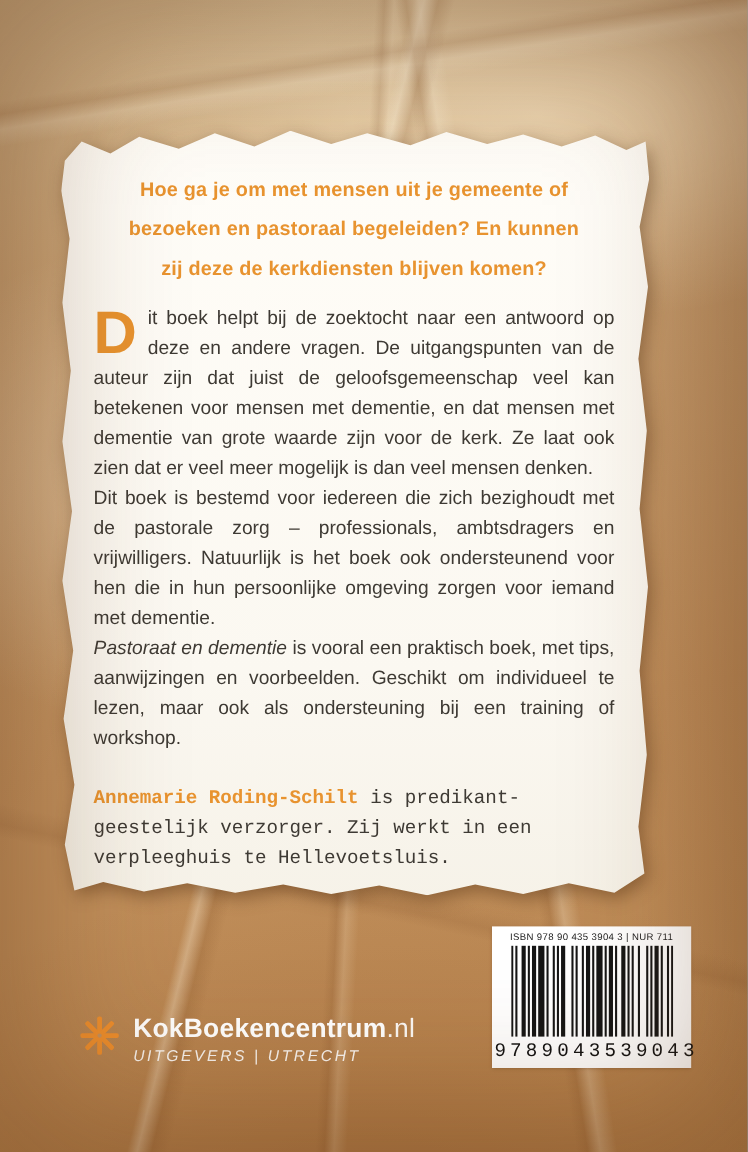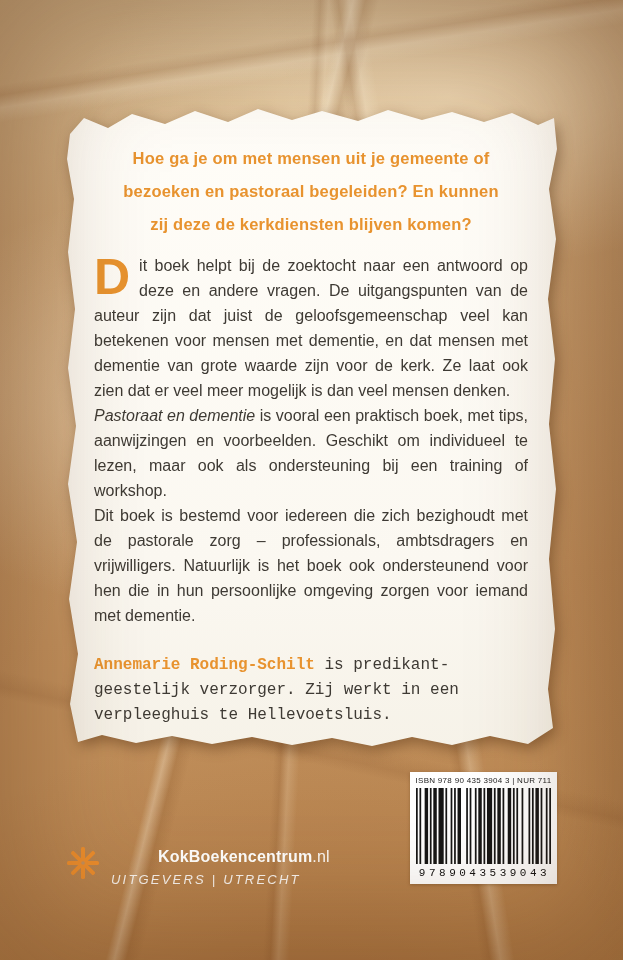--- a/index.html
+++ b/index.html
@@ -19,21 +19,21 @@
     background:
       linear-gradient(104deg, transparent 40%, rgba(255,246,226,.30) 41%, rgba(122,72,30,.18) 42.4%, transparent 44%),
       linear-gradient(81deg, transparent 62%, rgba(120,70,30,.16) 63.2%, rgba(255,244,222,.26) 64.6%, transparent 66.4%),
       linear-gradient(171deg, transparent 8%, rgba(118,66,28,.14) 9%, rgba(255,244,222,.22) 10.2%, transparent 11.6%),
       linear-gradient(93deg, transparent 46.5%, rgba(112,62,26,.14) 47.6%, rgba(255,240,214,.18) 48.8%, transparent 50.4%),
       linear-gradient(12deg, transparent 24%, rgba(112,62,26,.12) 25%, transparent 26.6%);
   }
   .vignette{position:absolute;inset:0;pointer-events:none;box-shadow:inset 0 0 120px 28px rgba(96,55,22,.38);}
 
   
-  .panel-wrap{position:absolute;left:60px;top:104px;filter:drop-shadow(3px 5px 7px rgba(80,45,15,.45));}
+  .panel-wrap{position:absolute;left:44px;top:104px;filter:drop-shadow(3px 5px 7px rgba(80,45,15,.45));}
   .panel{
     width:502px;height:652px;box-sizing:border-box;
     background:linear-gradient(180deg,#fffdf8 0%,#fbf8f1 70%,#f6f2e8 100%);
     padding:38px 34px 0 34px;
     clip-path:polygon(
       10px 30px, 24px 14px, 48px 24px, 72px 10px, 105px 20px, 135px 7px, 168px 18px,
       198px 5px, 232px 16px, 262px 7px, 298px 17px, 328px 6px, 362px 16px, 392px 8px,
       424px 18px, 452px 9px, 478px 21px, 494px 14px,
       497px 45px, 489px 85px, 496px 135px, 488px 195px, 495px 255px, 489px 320px,
       496px 385px, 489px 455px, 495px 525px, 488px 585px, 493px 624px,
@@ -55,56 +55,56 @@
     font-size:50px;line-height:40px;padding:4px 9px 0 0;
   }
   .it{font-style:italic;}
   .author{margin-top:25px !important;text-align:left !important;font-family:Liberation Mono, monospace;}
   .author-name{font-weight:700;color:#e8932f;}
 
   
   .publisher{position:absolute;left:64px;top:844px;display:flex;align-items:flex-start;gap:9px;}
   .pub-icon{width:38px;height:38px;flex:0 0 auto;}
   .pub-text{padding-top:3px;}
-  .pub-name{color:#ffffff;font-weight:700;font-size:16px;line-height:20px;letter-spacing:.2px;margin-left:47px;}
+  .pub-name{color:#ffffff;font-weight:700;font-size:22px;line-height:20px;letter-spacing:.2px;}
   .pub-name .nl{font-weight:400;opacity:.95;}
   .pub-sub{color:rgba(255,255,255,.92);font-size:13px;letter-spacing:2.2px;margin-top:5px;font-style:italic;}
 
   
   .barcode{
-    position:absolute;left:410px;top:772px;width:147px;background:#ffffff;
+    position:absolute;left:410px;top:772px;width:166px;background:#ffffff;
     box-shadow:0 1px 3px rgba(80,45,15,.35);
   }
   .isbn-line{
     font-size:8px;color:#1d1d1d;text-align:center;padding:4px 2px 3px 2px;
     letter-spacing:.3px;white-space:nowrap;overflow:hidden;
   }
   .bars{display:block;width:135px;height:76px;margin:0 auto;}
   .digits{
-    font-family:"Liberation Mono",monospace;font-size:11px;color:#111;
+    font-family:"Liberation Mono",monospace;font-size:16px;color:#111;
     text-align:center;letter-spacing:3.5px;padding:3px 0 5px 2px;white-space:nowrap;
   }
 </style>
 </head>
 <body>
 
 <div class="stage">
   <div class="creases"></div>
 
   <div class="panel-wrap">
     <div class="panel">
       <div class="headline">
         <div>Hoe ga je om met mensen uit je gemeente of</div>
         <div>bezoeken en pastoraal begeleiden? En kunnen</div>
         <div>zij deze de kerkdiensten blijven komen?</div>
       </div>
       <div class="bodytext">
         <p><span class="dropcap">D</span><span>it boek helpt bij de zoektocht naar een antwoord op deze en andere vragen. De uitgangspunten van de auteur zijn dat juist de geloofsgemeenschap veel kan betekenen voor mensen met dementie, en dat mensen met dementie van grote waarde zijn voor de kerk. Ze laat ook zien dat er veel meer mogelijk is dan veel mensen denken.</span></p>
+        <p>Dit boek is bestemd voor iedereen die zich bezighoudt met de pastorale zorg – professionals, ambtsdragers en vrijwilligers. Natuurlijk is het boek ook ondersteunend voor hen die in hun persoonlijke omgeving zorgen voor iemand met dementie.</p>
         <p><span class="it">Pastoraat en dementie</span><span> is vooral een praktisch boek, met tips, aanwijzingen en voorbeelden. Geschikt om individueel te lezen, maar ook als ondersteuning bij een training of workshop.</span></p>
-        <p>Dit boek is bestemd voor iedereen die zich bezighoudt met de pastorale zorg – professionals, ambtsdragers en vrijwilligers. Natuurlijk is het boek ook ondersteunend voor hen die in hun persoonlijke omgeving zorgen voor iemand met dementie.</p>
         <p class="author"><span class="author-name">Annemarie Roding-Schilt</span><span> is predikant-geestelijk verzorger. Zij werkt in een verpleeghuis te Hellevoetsluis.</span></p>
       </div>
     </div>
   </div>
 
   <div class="publisher">
     <svg class="pub-icon" viewBox="0 0 38 38" aria-hidden="true">
       <g fill="#ef8f2d">
         <rect x="17" y="3" width="4" height="32" rx="1.6" transform="rotate(0 19 19)"></rect>
         <rect x="17" y="3" width="4" height="32" rx="1.6" transform="rotate(45 19 19)"></rect>

